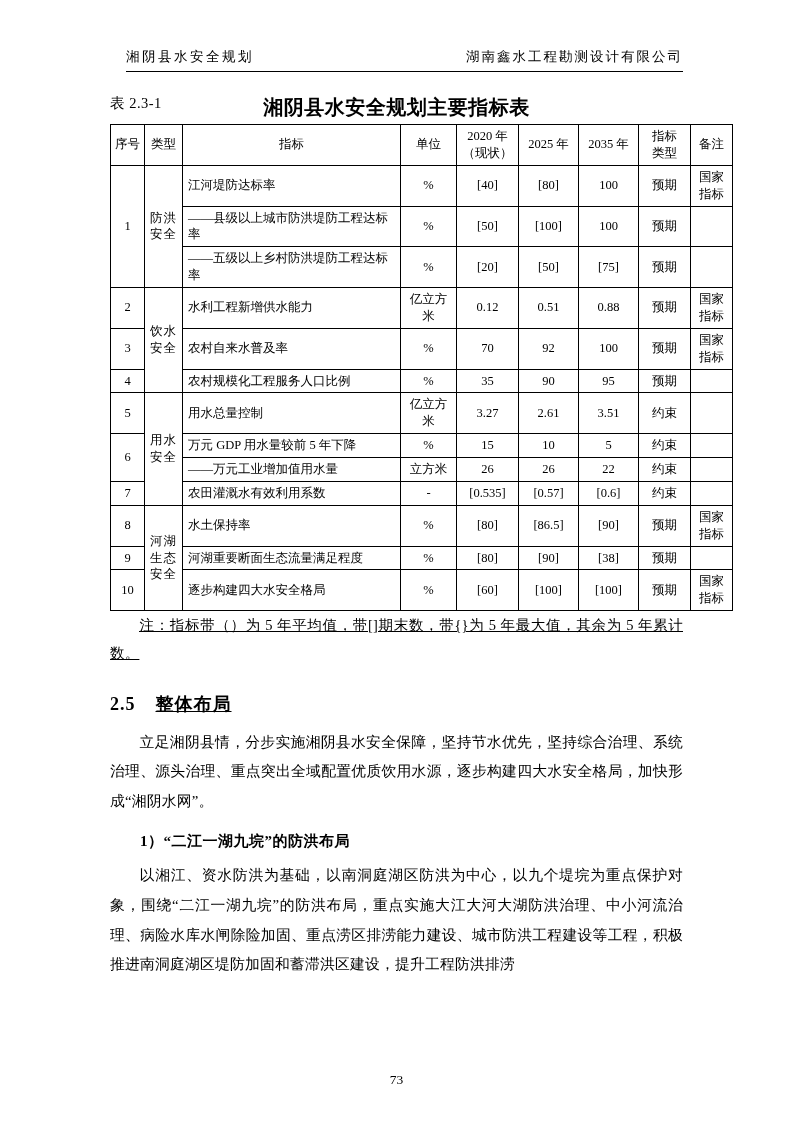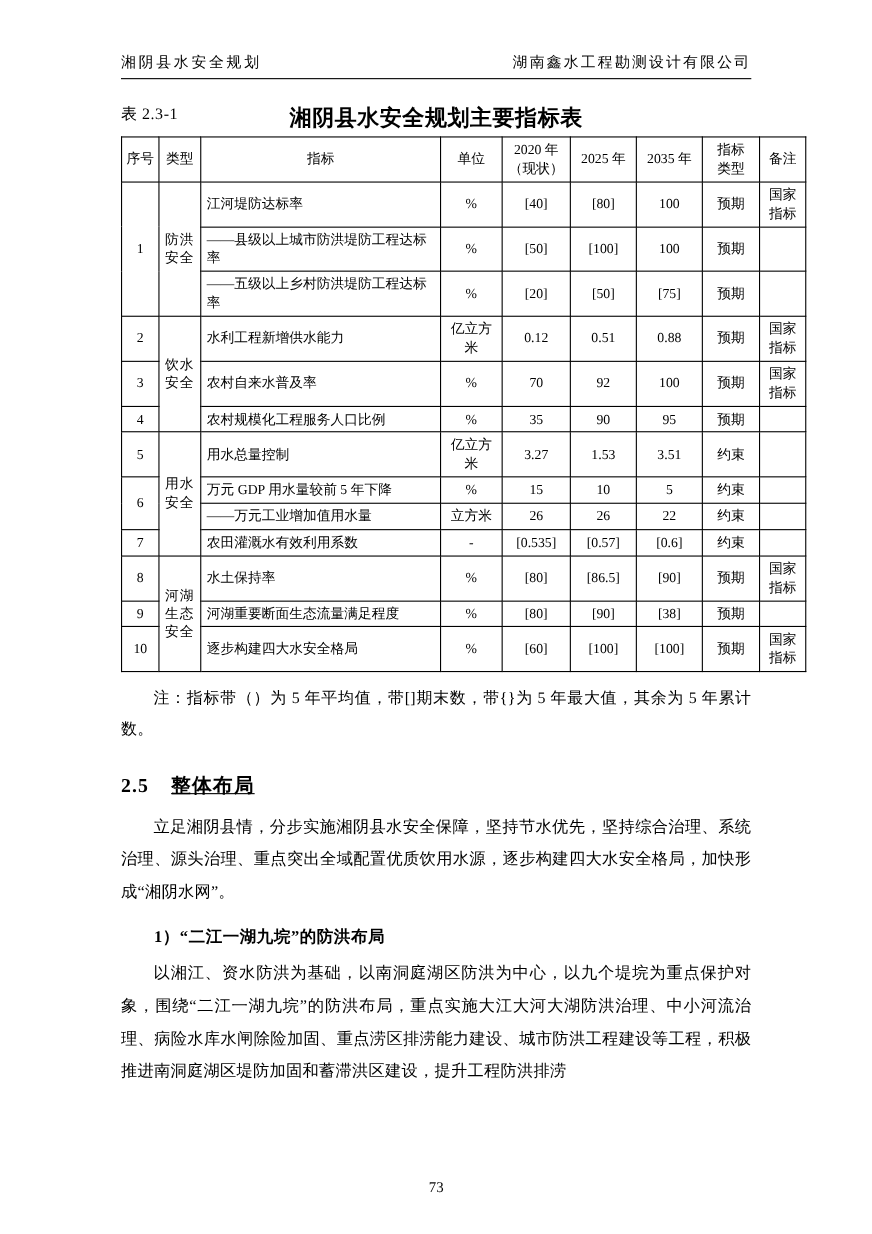--- a/index.html
+++ b/index.html
@@ -25,20 +25,21 @@
   
   .header {
     display: flex;
     justify-content: space-between;
     align-items: flex-end;
     font-size: 13.5px;
     letter-spacing: 2.5px;
     padding-bottom: 5px;
     border-bottom: 1.2px solid #000;
     margin-bottom: 22px;
+    margin-left: 16px;
   }
   .header .left { white-space: nowrap; }
   .header .right { white-space: nowrap; letter-spacing: 2px; }
 
   
   .table-caption {
     position: relative;
     height: 26px;
     margin-bottom: 4px;
   }
@@ -93,23 +94,23 @@
   col.c-2020  { width: 62px; }
   col.c-2025  { width: 60px; }
   col.c-2035  { width: 60px; }
   col.c-kind  { width: 52px; }
   col.c-note  { width: 42px; }
 
   
   .note {
     font-size: 14.5px;
     line-height: 1.95;
-    margin-top: 10px;
     text-align: justify;
     letter-spacing: 0.2px;
+    text-decoration: underline;
   }
   .note .indent { display: inline-block; width: 2em; }
 
   
   h2.section {
     font-size: 18px;
     font-weight: bold;
     margin: 24px 0 12px 0;
     letter-spacing: 1px;
     text-decoration: underline;
@@ -251,21 +252,21 @@
         <td class="c-center">预期</td>
         <td class="c-center"></td>
       </tr>
 
       <tr>
         <td class="c-center">5</td>
         <td class="vert" rowspan="4">用水<br>安全</td>
         <td class="c-left">用水总量控制</td>
         <td class="c-center">亿立方<br>米</td>
         <td class="c-center">3.27</td>
-        <td class="c-center">1.53</td>
+        <td class="c-center">2.61</td>
         <td class="c-center">3.51</td>
         <td class="c-center">约束</td>
         <td class="c-center"></td>
       </tr>
       <tr>
         <td class="c-center" rowspan="2">6</td>
         <td class="c-left">万元 GDP 用水量较前 5 年下降</td>
         <td class="c-center">%</td>
         <td class="c-center">15</td>
         <td class="c-center">10</td>

